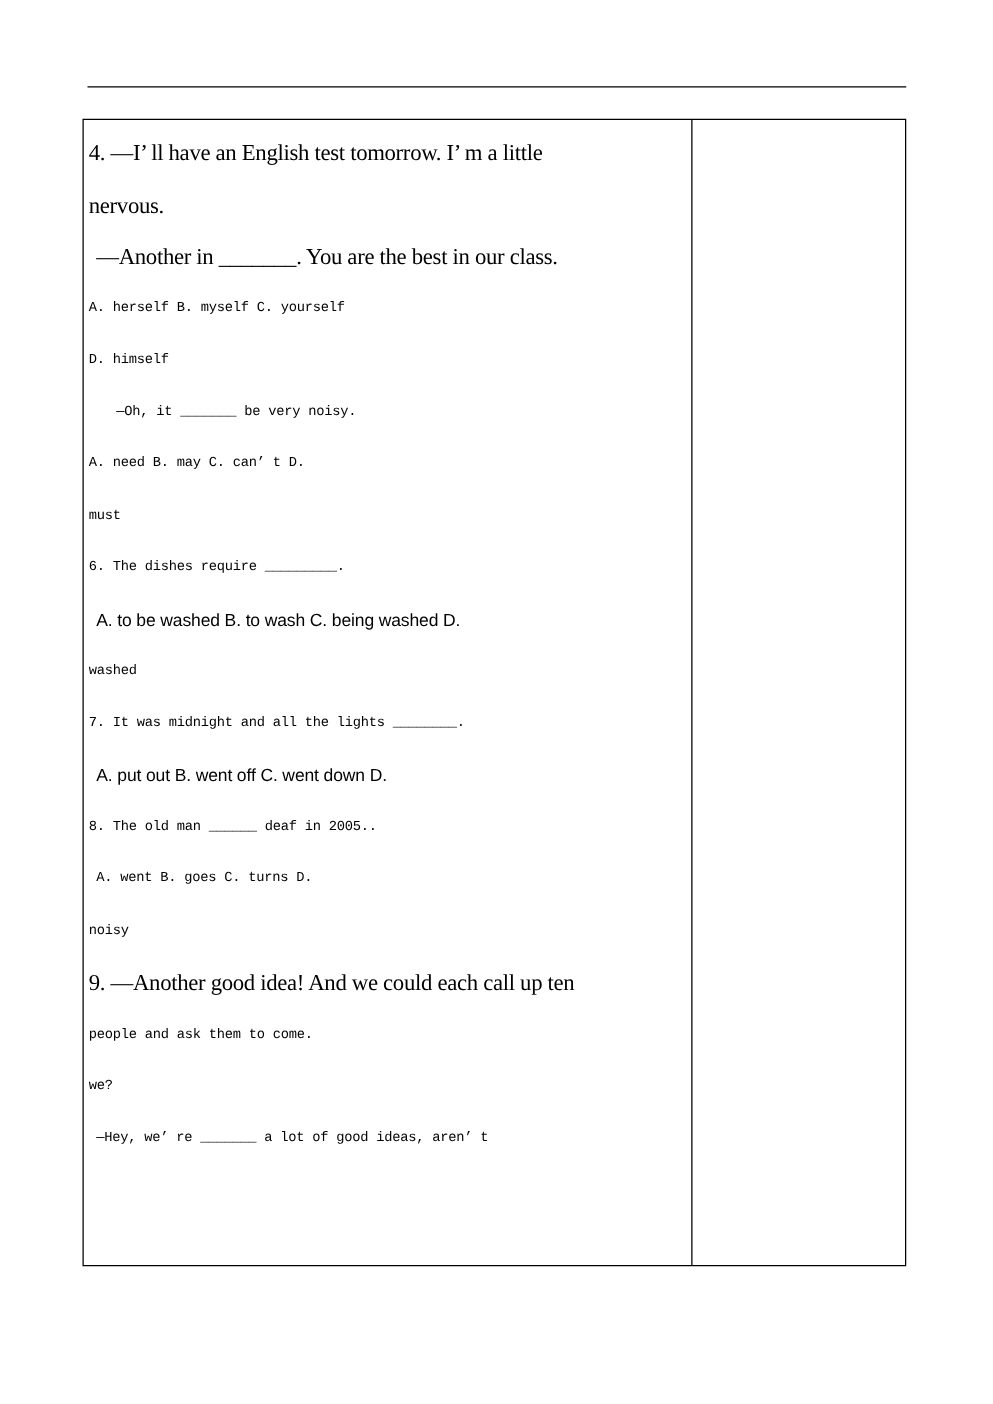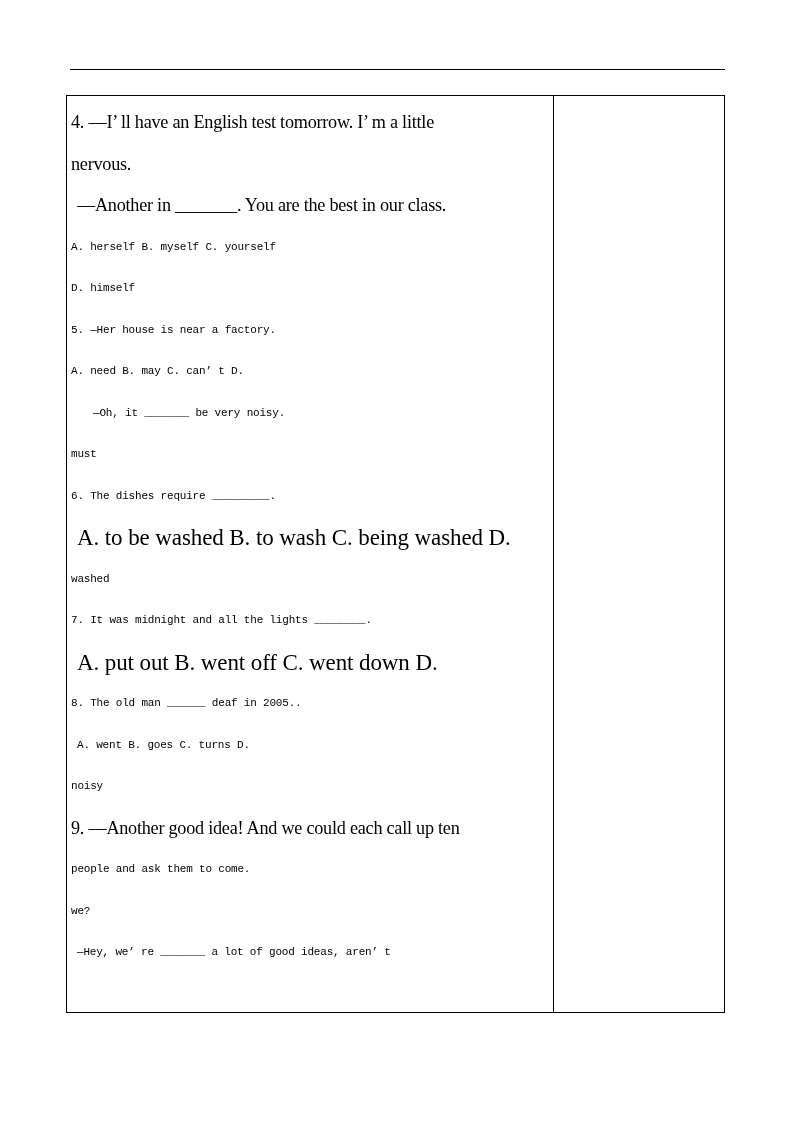--- a/index.html
+++ b/index.html
@@ -68,22 +68,22 @@
 
   
   .mono {
     font-family: "Liberation Mono", "DejaVu Sans Mono", monospace;
     font-size: 11px;
     letter-spacing: -0.2px;
   }
 
   
   .serif {
-    font-family: Liberation Serif, serif;
-    font-size: 23px;
+    font-family: Liberation Sans, sans-serif;
+    font-size: 14px;
     letter-spacing: -0.1px;
   }
 
   
   .mix {
     font-family: "Liberation Serif", "DejaVu Serif", serif;
     font-size: 18.2px;
     letter-spacing: -0.25px;
   }
 
@@ -100,23 +100,22 @@
   <div class="qtable">
 
     <div class="col-main">
 
       <div class="line mix">4. —I’ ll have an English test tomorrow. I’ m a little</div>
       <div class="line mix">nervous.</div>
       <div class="line mix indent1">—Another in _______. You are the best in our class.</div>
       <div class="line mono">A.  herself        B.  myself        C.  yourself</div>
       <div class="line mono">D.  himself</div>
 
-      <div class="line mono">5. —Her house is near a factory.</div>
+      <div class="line mono indent2">—Oh, it _______ be very noisy.</div>
       <div class="line mono">A. need          B. may       C. can’ t         D.</div>
-      <div class="line mono indent2">—Oh, it _______ be very noisy.</div>
       <div class="line mono">must</div>
 
       <div class="line mono">6.  The dishes require _________.</div>
       <div class="line serif indent1">A. to be washed   B. to wash    C. being washed    D.</div>
       <div class="line mono">washed</div>
 
       <div class="line mono">7.  It was midnight and all the lights ________.</div>
       <div class="line serif indent1">A. put out        B. went off    C. went down        D.</div>
 
       <div class="line mono">8.  The old man ______ deaf in 2005..</div>

